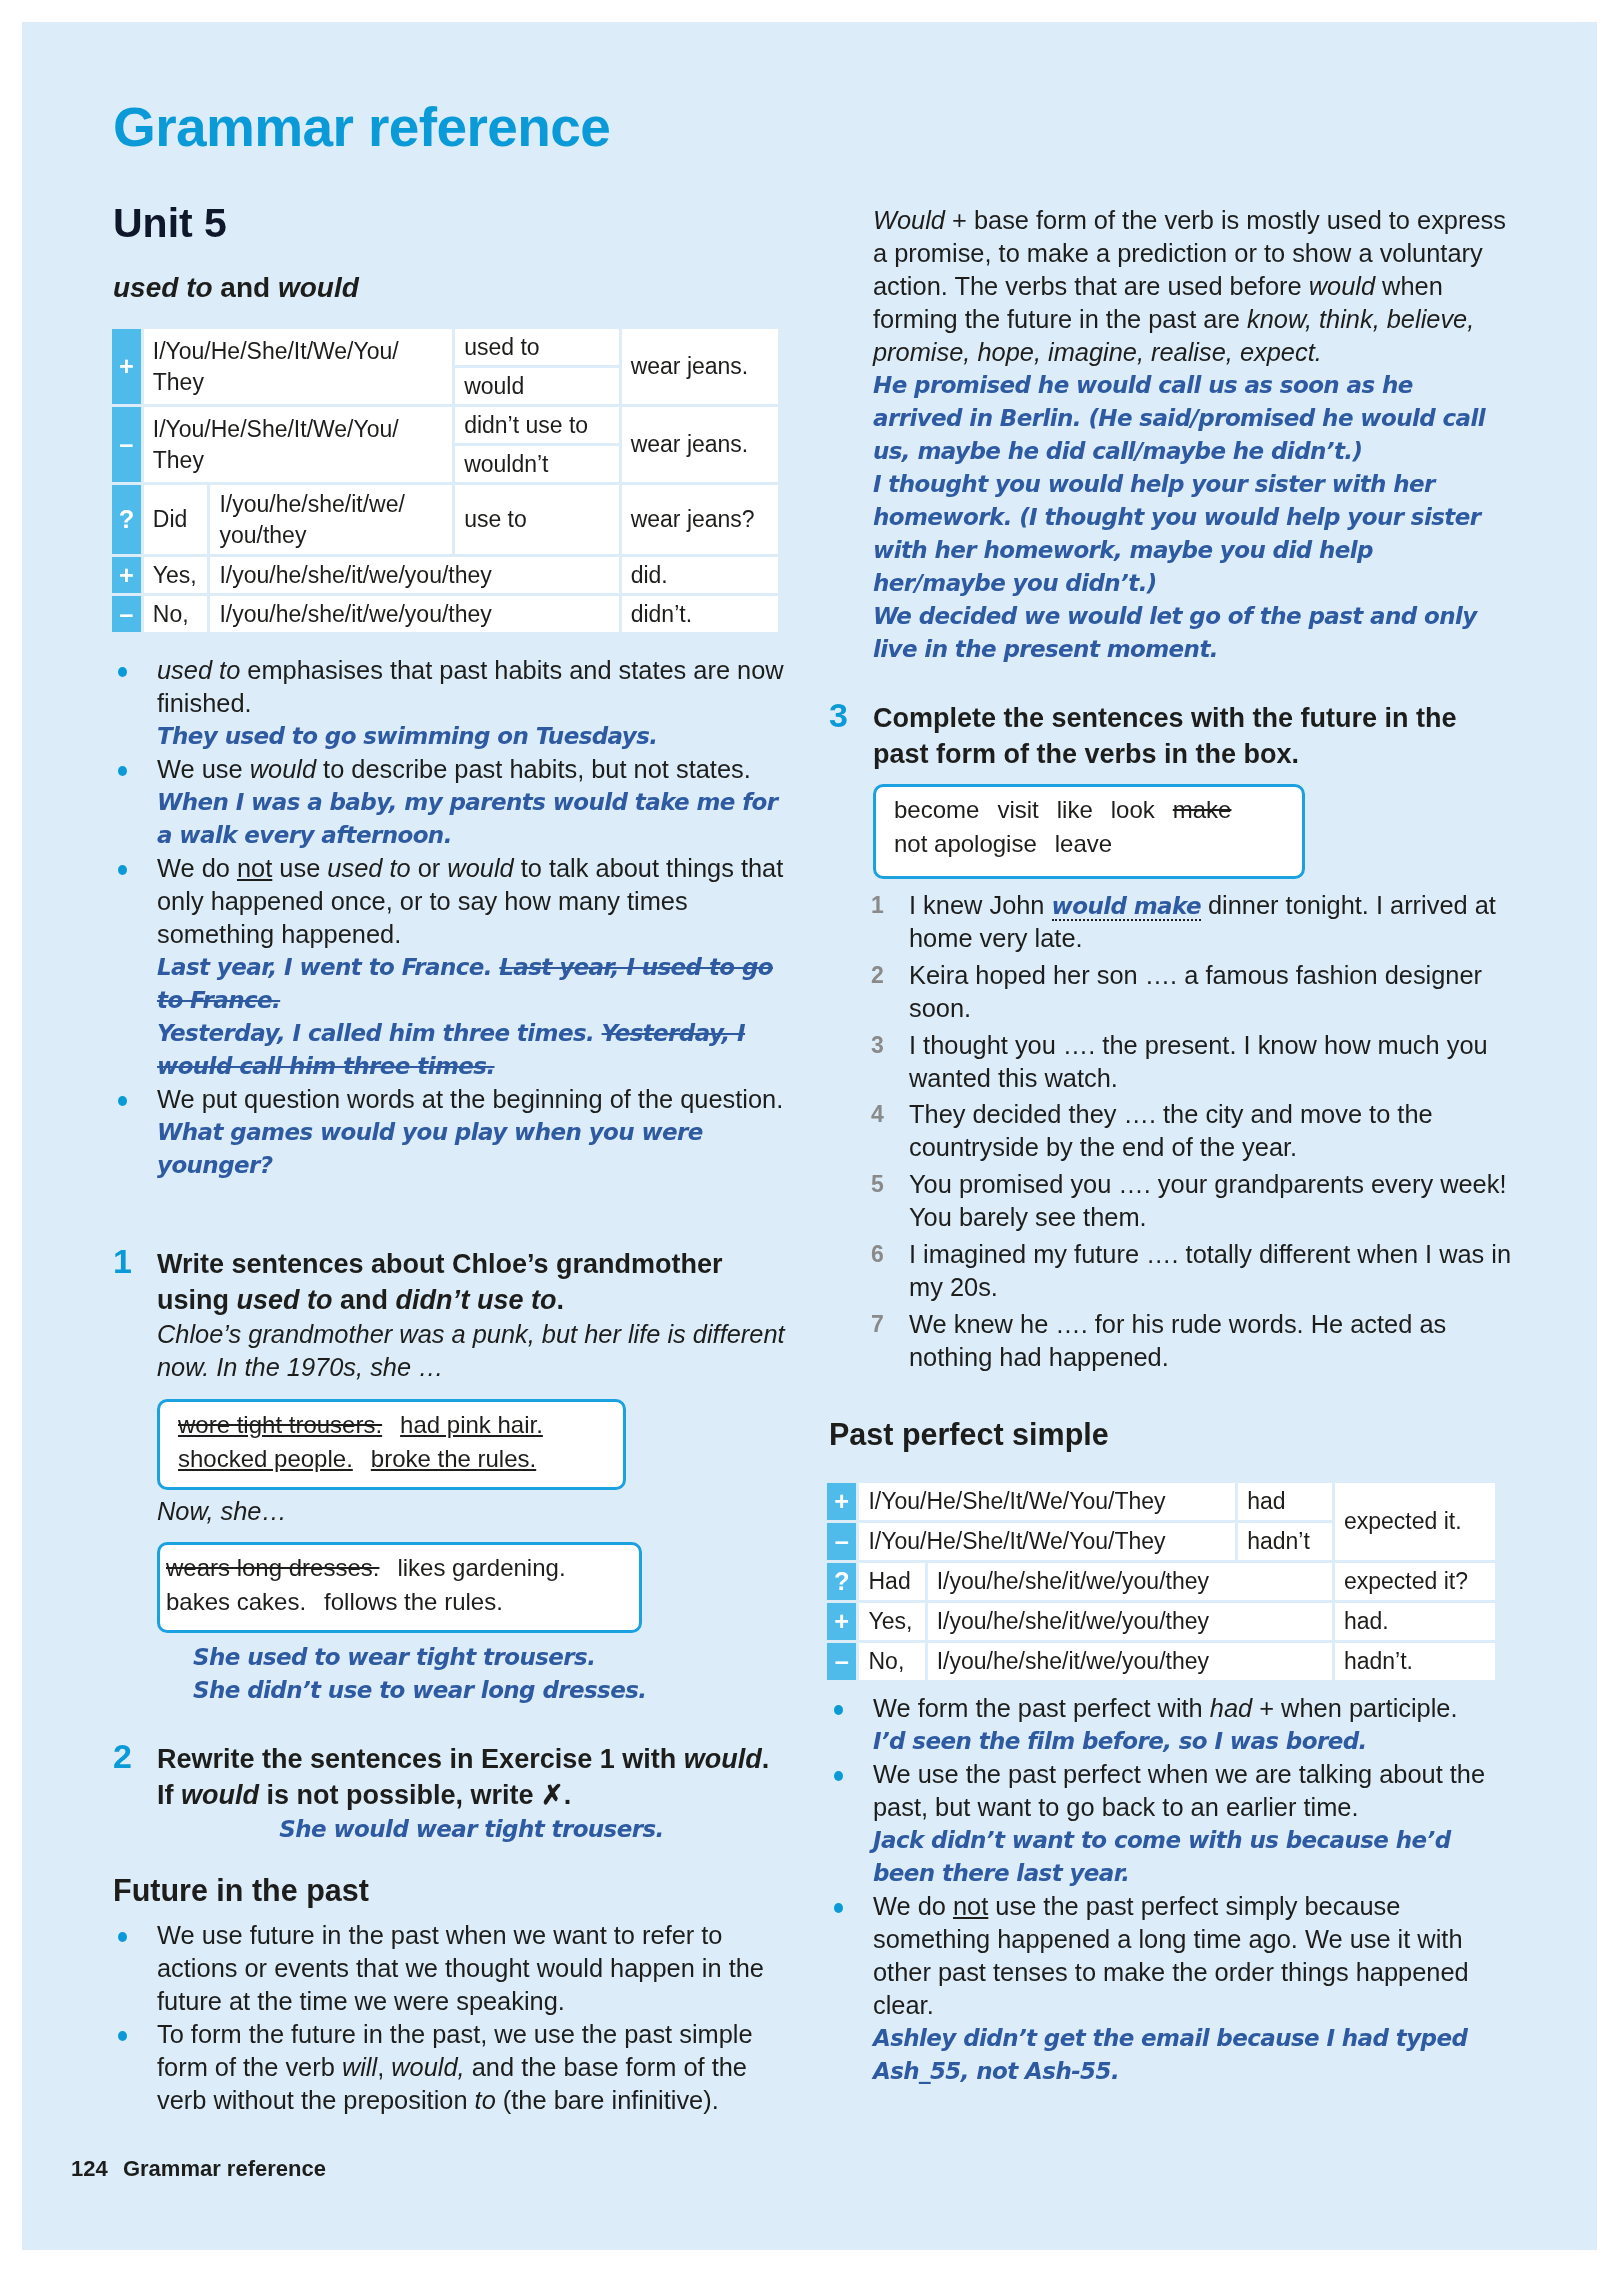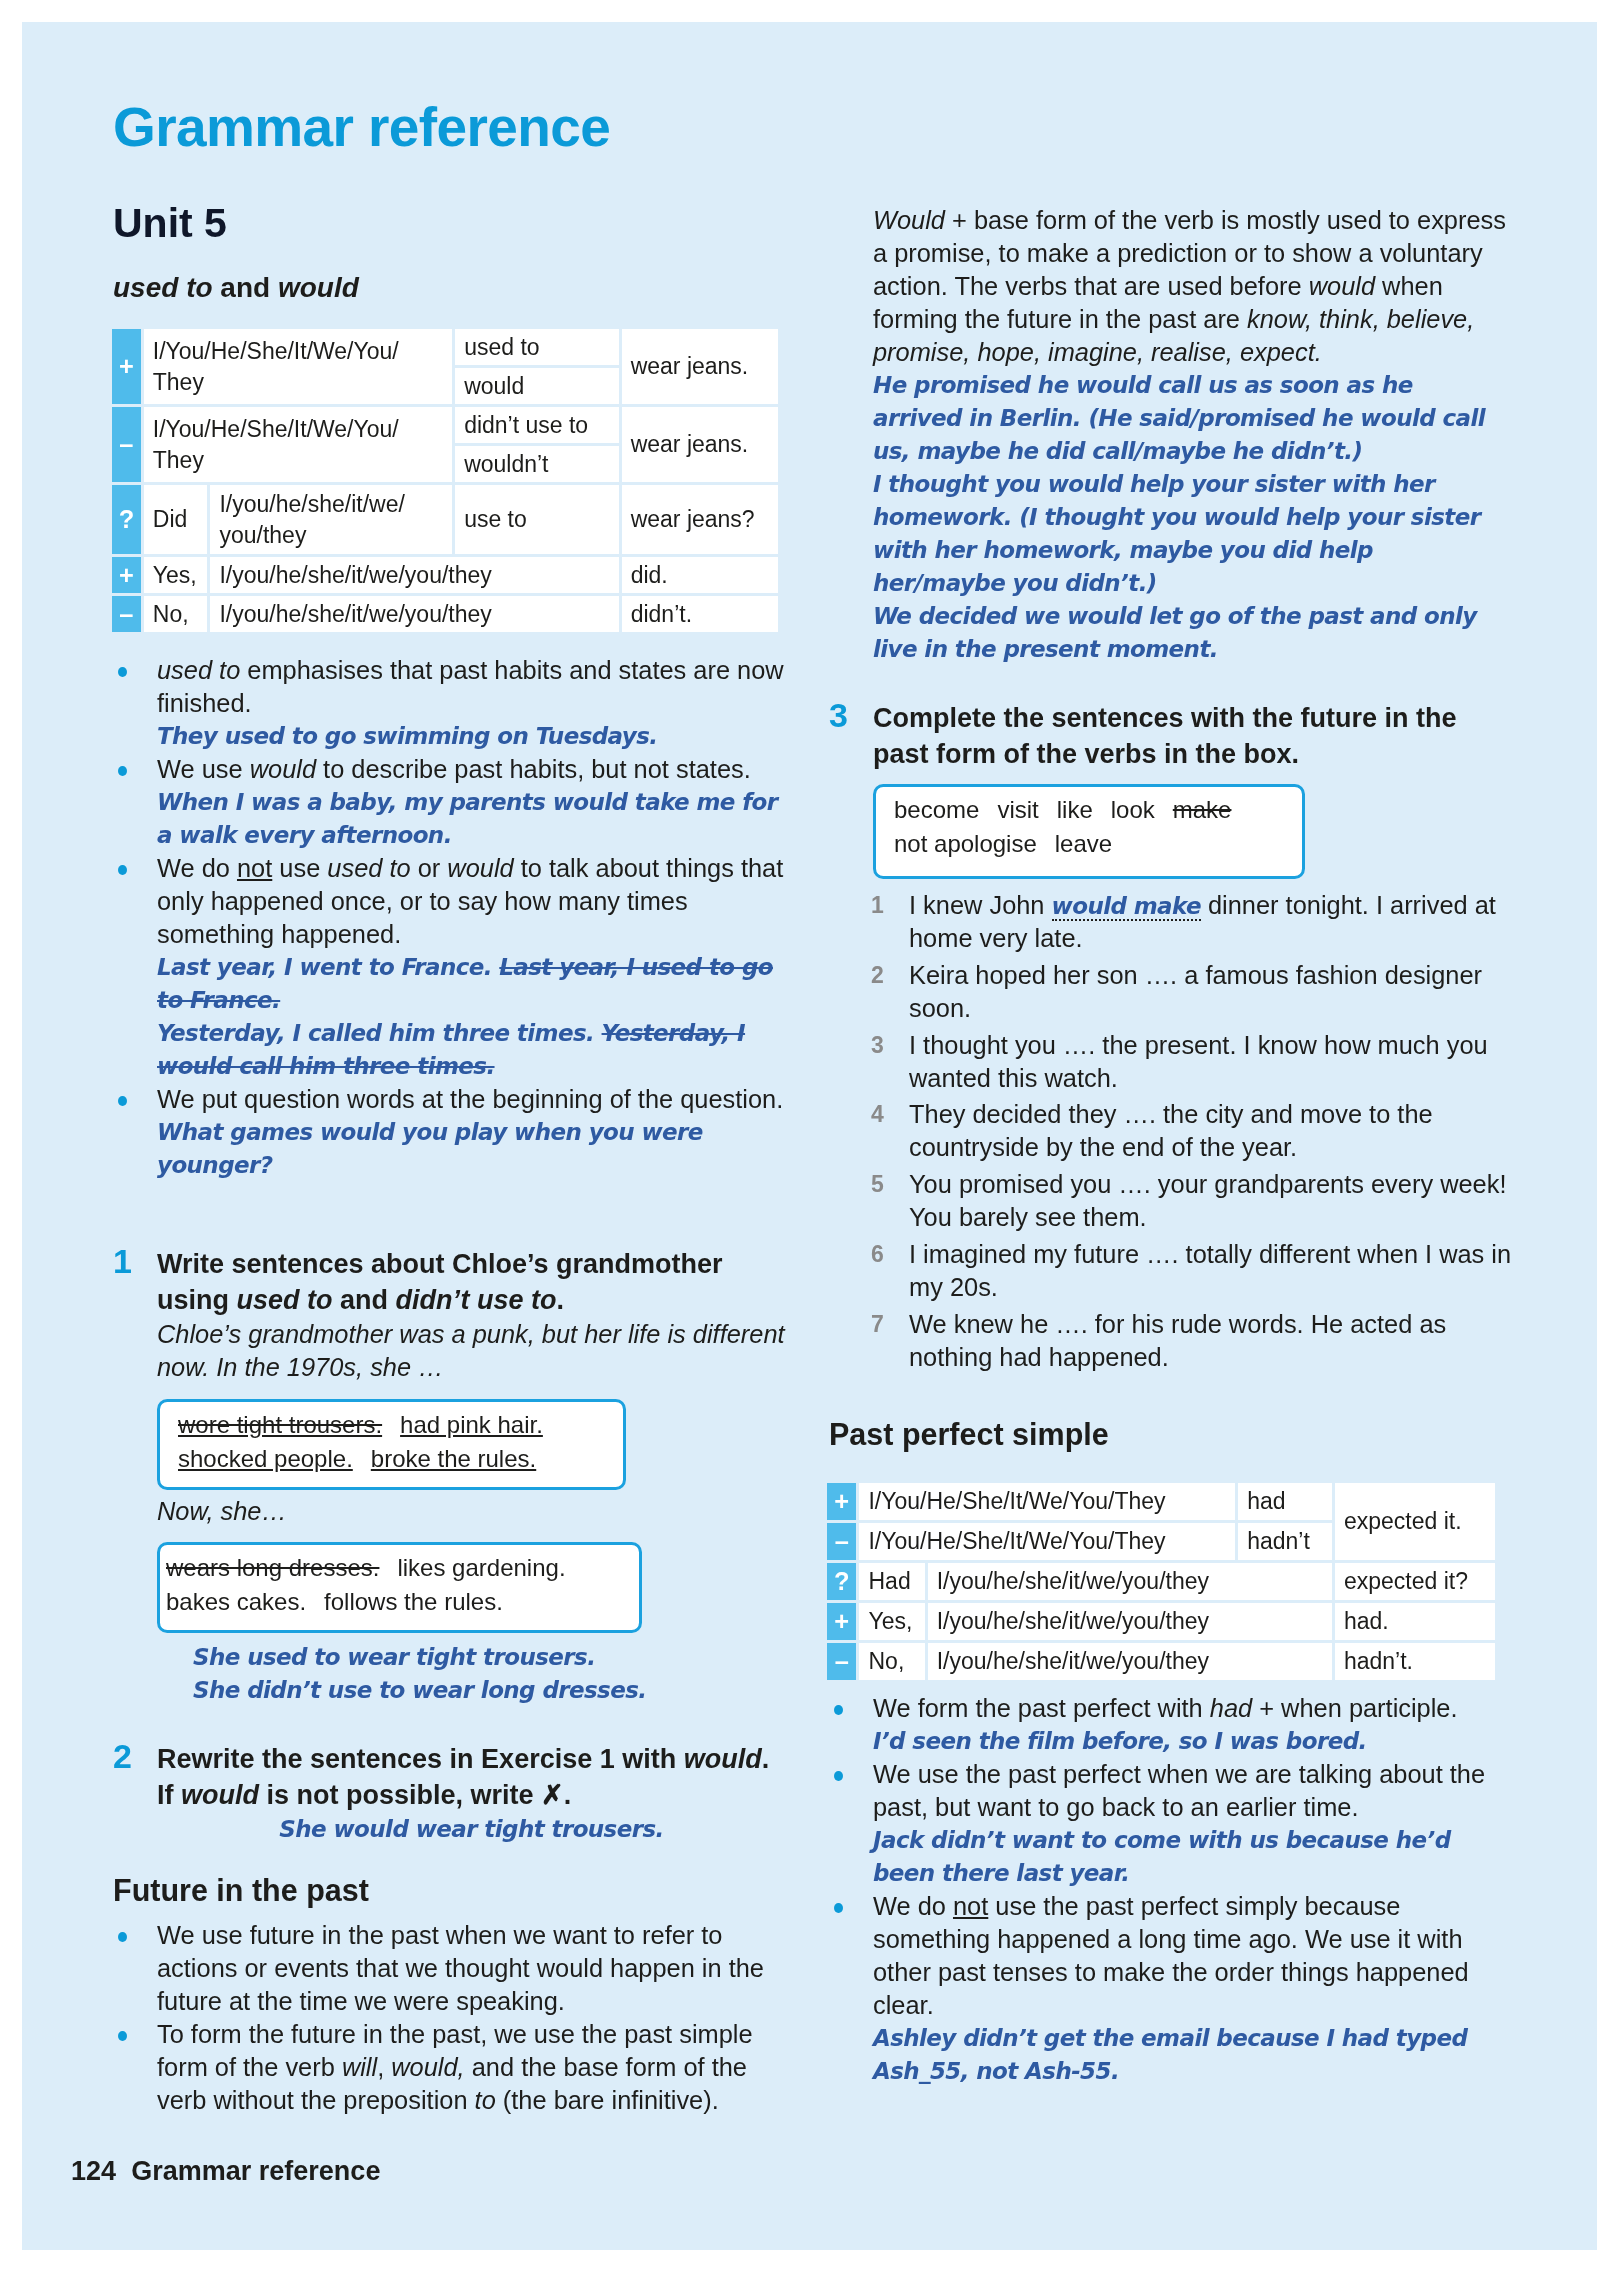--- a/index.html
+++ b/index.html
@@ -25,21 +25,21 @@
   .exnum { font-size:34px; font-weight:bold; color:#0b9ad8; position:absolute; left:0; top:-3.8px; }
   .exwrap { position:absolute; }
   .exwrap .inst { padding-left:44px; font-size:27px; font-weight:bold; line-height:36px; }
   .exwrap .inst i { font-style:italic; }
   .box { position:absolute; background:#fff; border:3.8px solid #1ba1df; border-radius:10.2px; font-size:24px; line-height:34px; padding:6.3px 18px; box-sizing:border-box; }
   .box span { margin-right:18px; }
   ol.nl { list-style:none; margin:0; padding:0; }
   ol.nl > li { position:relative; padding-left:38px; font-size:25.4px; line-height:33px; margin-bottom:3.8px; }
   ol.nl > li .n { position:absolute; left:0; color:#8a8a8a; font-weight:bold; font-size:23px; }
   .gap { display:inline-block; border-bottom:2.5px dotted #1d1d1b; min-width:140px; text-align:center; line-height:25.4px; }
-  .footer { left:71px; top:2156px; font-size:27px; font-weight:bold; }
+  .footer { left:71px; top:2156px; font-size:22px; font-weight:bold; }
   .footer .pg { margin-right:15.2px; }
 </style>
 </head>
 <body>
 
 <div class="panel"></div>
 
 <div class="abs title">Grammar reference</div>
 <div class="abs unit">Unit 5</div>
 <div class="abs subhead"><i>used to</i><span> and </span><i>would</i></div>

